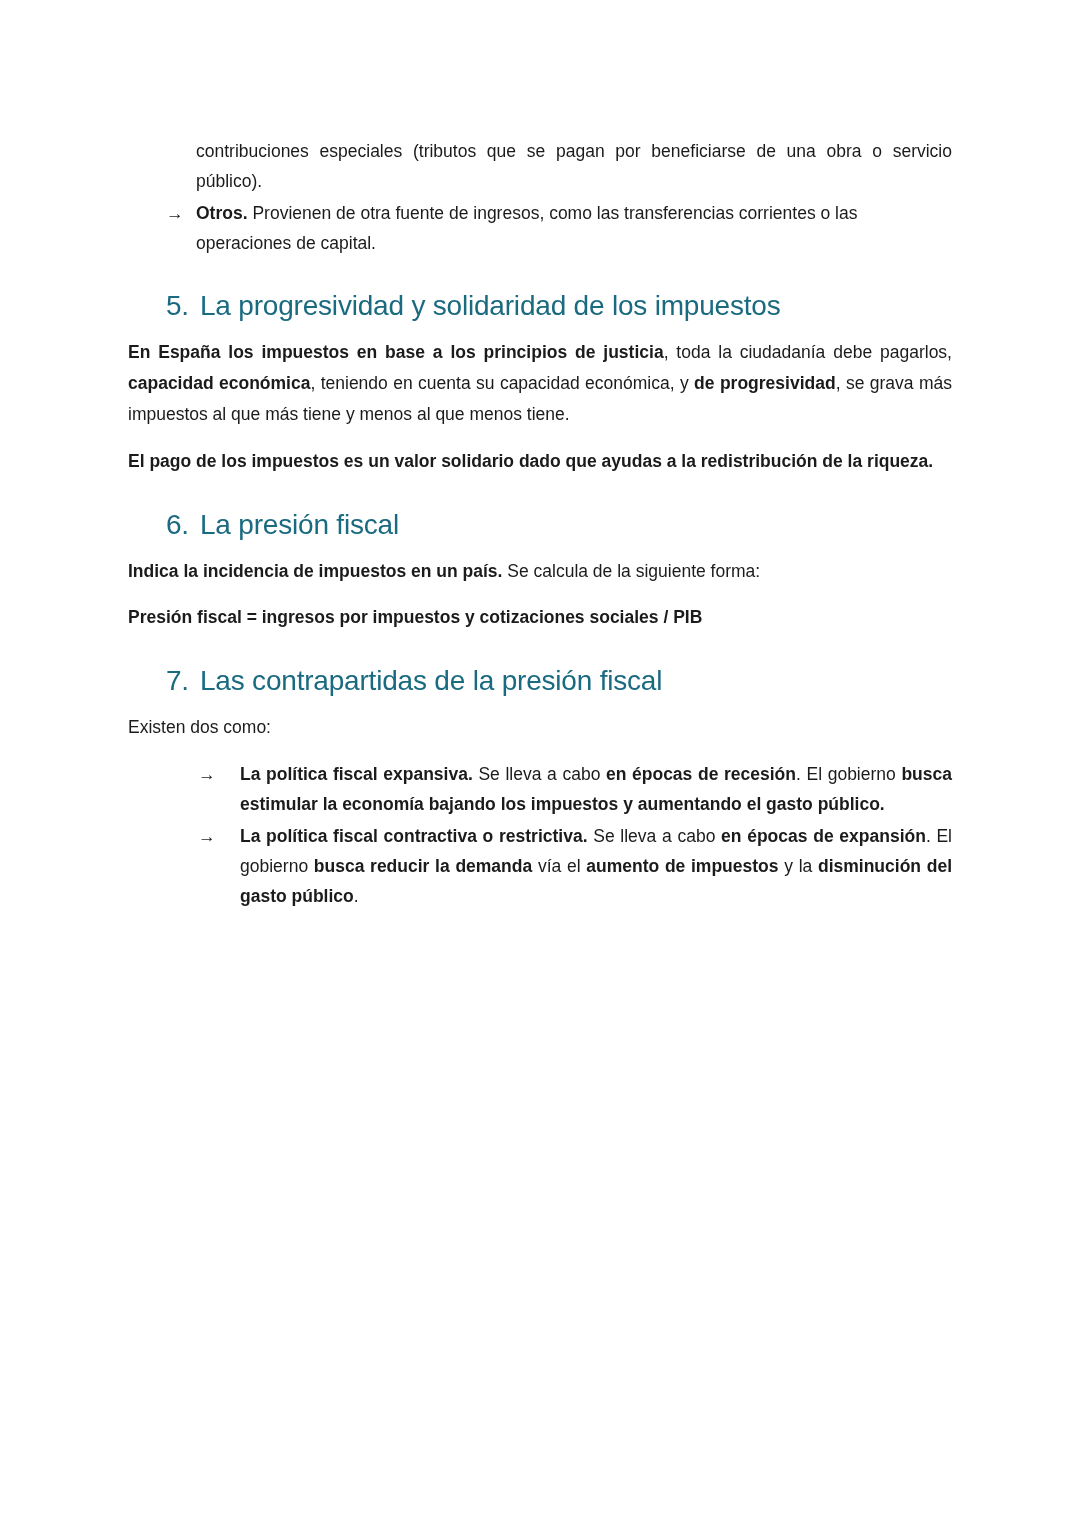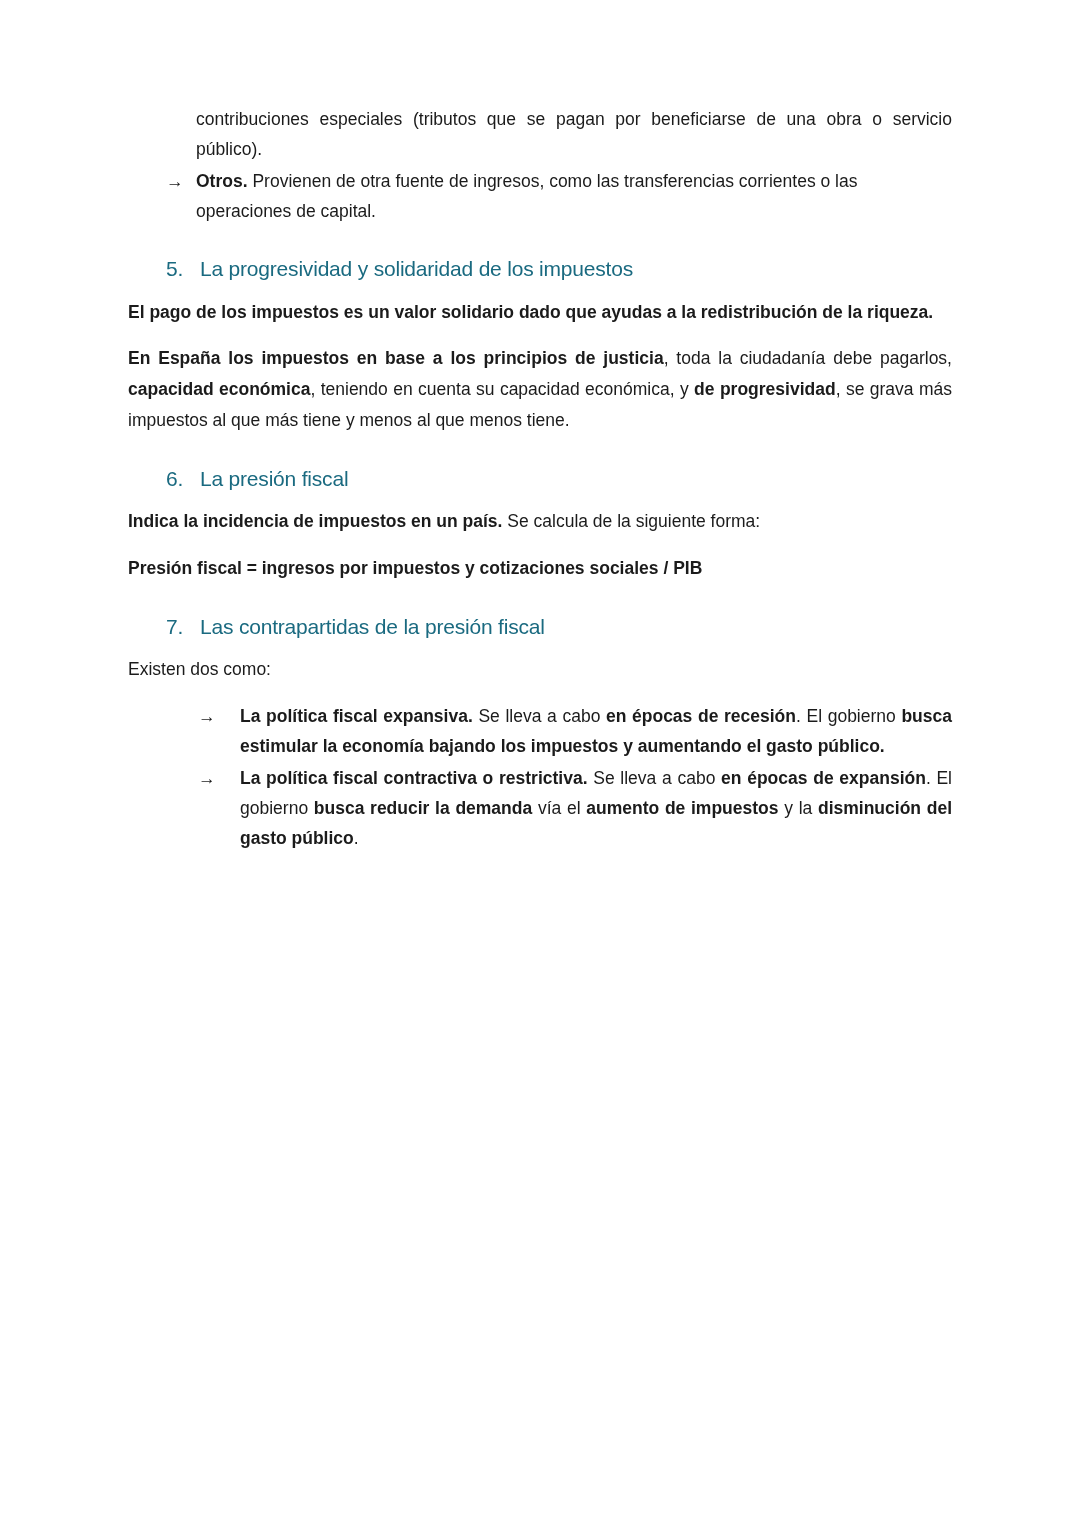--- a/index.html
+++ b/index.html
@@ -18,21 +18,21 @@
   .page {
     position: absolute;
     left: 0; top: 0;
     width: 1080px;
     height: 1527px;
     background: #ffffff;
   }
   .content {
     position: absolute;
     left: 128px;
-    top: 104px;
+    top: 136px;
     width: 824px;
   }
 
   
   .cont-para {
     font-size: 17.5px;
     line-height: 1.72;
     color: #1b1b1b;
     margin: 0 0 2px 0;
     padding-left: 68px;
@@ -56,21 +56,21 @@
     left: 38px;
     top: 0;
     font-size: 17.5px;
     color: #1b1b1b;
   }
   ul.arrow-list li b { font-weight: bold; text-align: right; }
 
   h2.section-title {
     color: #1a6a80;
     font-weight: normal;
-    font-size: 21px;
+    font-size: 28px;
     line-height: 1.25;
     margin: 30px 0 14px 0;
     padding-left: 38px;
     letter-spacing: -0.2px;
   }
   h2.section-title .num {
     display: inline-block;
     min-width: 34px;
   }
 
@@ -102,22 +102,22 @@
 
     <ul class="arrow-list">
       <li>
         <span class="arrow">→</span>
         <b>Otros.</b><span> Provienen de otra fuente de ingresos, como las transferencias corrientes o las operaciones de capital.</span>
       </li>
     </ul>
 
     <div id="sections-root">
         <h2 class="section-title"><span class="num">5.</span><span>La progresividad y solidaridad de los impuestos</span></h2>
+        <p class="body just"><b>En España los impuestos en base a los principios de justicia</b><span>, toda la ciudadanía debe pagarlos, </span><b>capacidad económica</b><span>, teniendo en cuenta su capacidad económica, y </span><b>de progresividad</b><span>, se grava más impuestos al que más tiene y menos al que menos tiene.</span></p>
         <p class="body just"><b>El pago de los impuestos es un valor solidario dado que ayudas a la redistribución de la riqueza.</b></p>
-        <p class="body just"><b>En España los impuestos en base a los principios de justicia</b><span>, toda la ciudadanía debe pagarlos, </span><b>capacidad económica</b><span>, teniendo en cuenta su capacidad económica, y </span><b>de progresividad</b><span>, se grava más impuestos al que más tiene y menos al que menos tiene.</span></p>
         <h2 class="section-title"><span class="num">6.</span><span>La presión fiscal</span></h2>
         <p class="body just"><b>Indica la incidencia de impuestos en un país.</b><span> Se calcula de la siguiente forma:</span></p>
         <p class="body just"><b>Presión fiscal = ingresos por impuestos y cotizaciones sociales / PIB</b></p>
         <h2 class="section-title"><span class="num">7.</span><span>Las contrapartidas de la presión fiscal</span></h2>
         <p class="body just"><span>Existen dos como:</span></p>
         <ul class="arrow-list indented">
           <li>
             <span class="arrow">→</span>
             <span class="txt"><b>La política fiscal expansiva.</b><span> Se lleva a cabo </span><b>en épocas de recesión</b><span>. El gobierno </span><b>busca estimular la economía bajando los impuestos y aumentando el gasto público.</b></span>
           </li>

